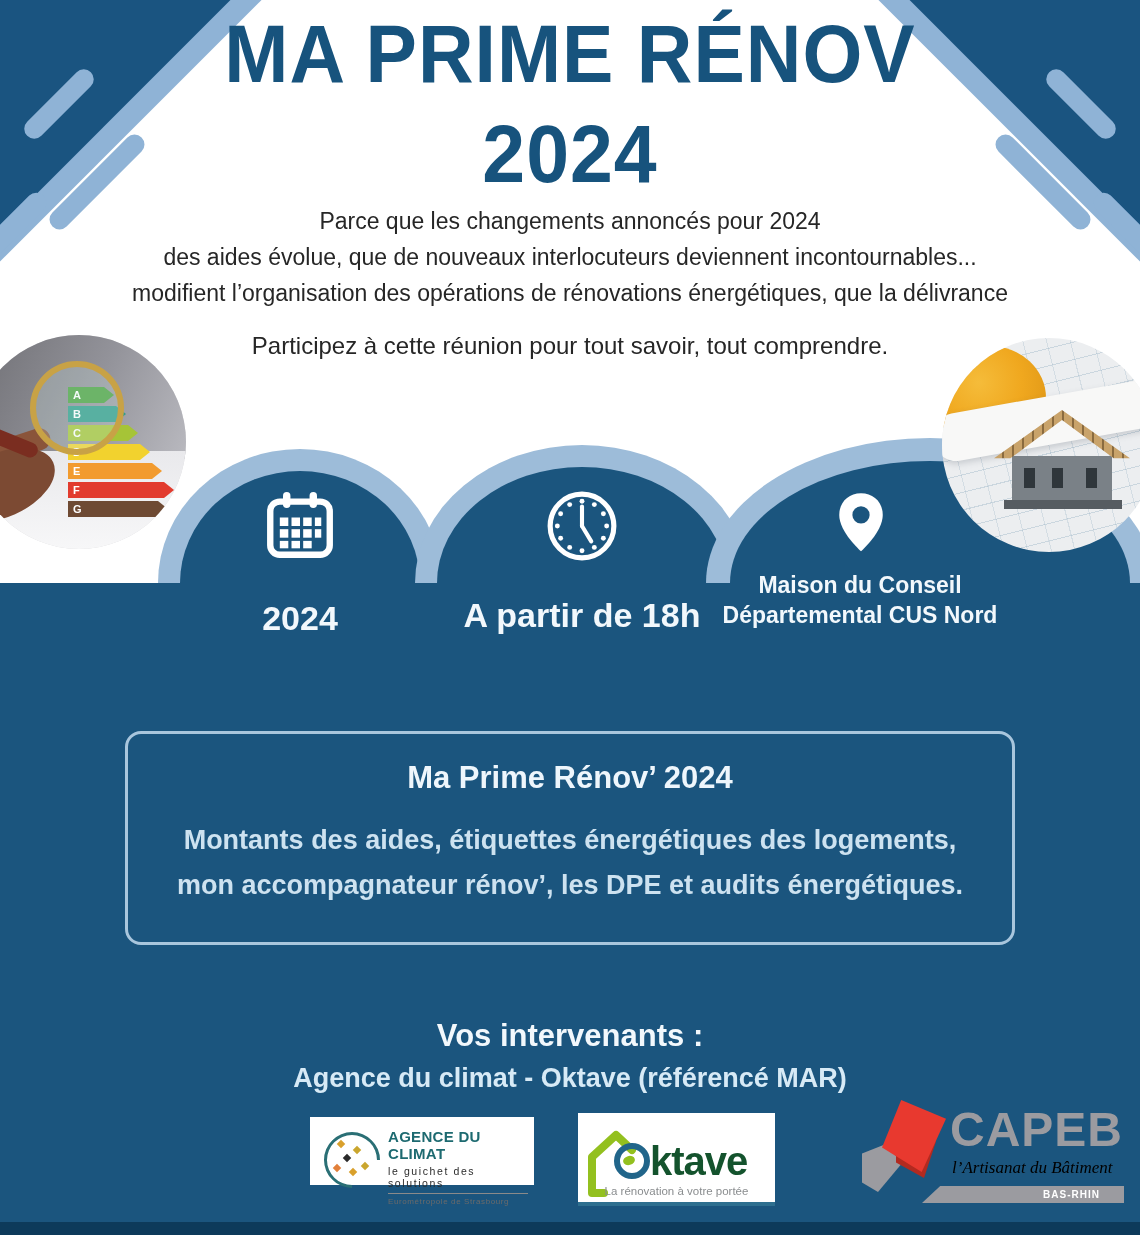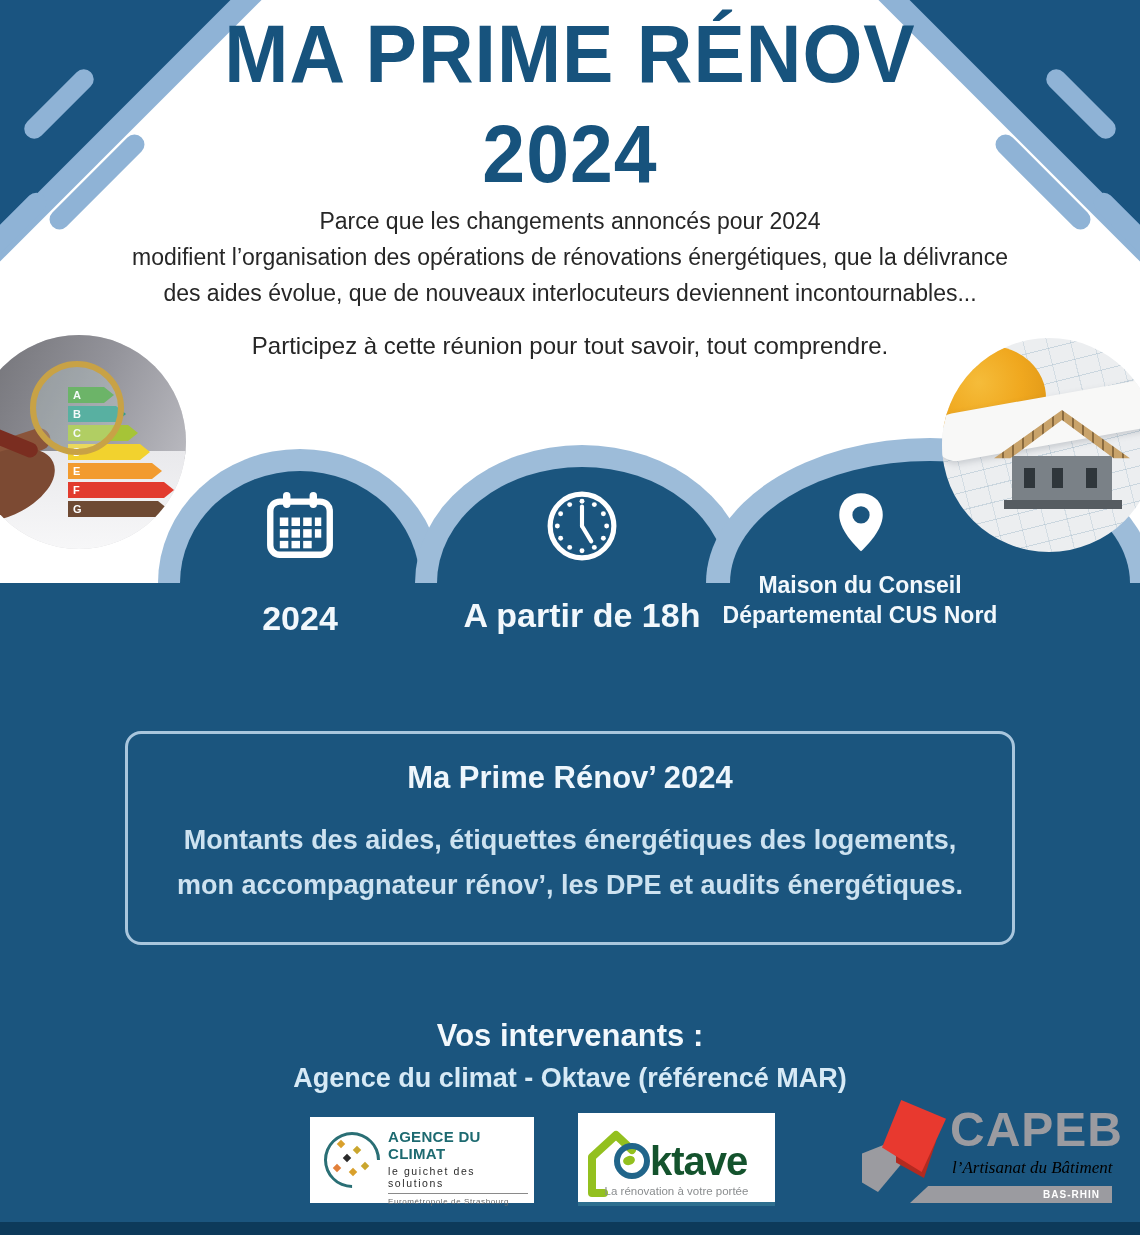--- a/index.html
+++ b/index.html
@@ -108,21 +108,21 @@
                border:3px solid #a9c6dd; border-radius:16px; z-index:6; text-align:center; }
   .topic-title { margin-top:26px; color:#eef6fc; font-size:31px; font-weight:700; }
   .topic-body  { margin-top:22px; color:#cde2f0; font-size:27px; line-height:45px; font-weight:700; }
   
   .speakers-heading { position:absolute; left:0; top:1018px; width:100%; text-align:center;
                       color:#f2f8fc; font-size:31px; font-weight:700; z-index:6; }
   .speakers-names   { position:absolute; left:0; top:1063px; width:100%; text-align:center;
                       color:#d7eaf6; font-size:27px; font-weight:700; z-index:6; }
   
   .logo-card { position:absolute; background:#ffffff; z-index:6; }
-  .agence-card { left:310px; top:1117px; width:224px; height:86px; }
+  .agence-card { left:310px; top:1117px; width:224px; height:68px; }
   .agence-arc { position:absolute; left:14px; top:15px; width:50px; height:50px;
                 border:3px solid #2a6f75; border-radius:50%;
                 border-right-color:transparent; transform:rotate(45deg); }
   .agence-dot { position:absolute; width:6px; height:6px; transform:rotate(45deg); }
   .agence-text { position:absolute; left:78px; top:11px; width:140px; }
   .agence-name { color:#1d6a70; font-size:15px; font-weight:700; letter-spacing:0.3px; }
   .agence-tag  { color:#2b2b2b; font-size:10.5px; letter-spacing:1.6px; margin-top:3px; }
   .agence-rule { border-top:1px solid #8a8a8a; margin:4px 0 3px 0; }
   .agence-sub  { color:#6a6a6a; font-size:8px; letter-spacing:0.6px; }
   .oktave-card { left:578px; top:1113px; width:197px; height:93px; border-bottom:4px solid #2e6f8f; box-sizing:border-box; }
@@ -139,24 +139,24 @@
   .capeb-red { position:absolute; left:20px; top:0; width:64px; height:72px; background:#e8392f;
                clip-path:polygon(30% 0,100% 26%,62% 100%,0 66%); }
   .capeb-darkred { position:absolute; left:34px; top:26px; width:40px; height:52px; background:#b22a20;
                clip-path:polygon(0 0,100% 30%,70% 100%,0 70%); }
   .capeb-gray3d { position:absolute; left:0; top:44px; width:40px; height:48px; background:#9b9ba0;
                clip-path:polygon(0 20%,60% 0,100% 40%,40% 100%,0 80%); }
   .capeb-name { position:absolute; left:88px; top:2px; color:#9b9ba0; font-size:48px;
                 font-weight:800; letter-spacing:1px; }
   .capeb-tag { position:absolute; left:90px; top:58px; color:#000000; font-size:17px;
                font-style:italic; font-weight:400; font-family:"Liberation Serif", serif; }
-  .capeb-bar { position:absolute; left:48px; top:86px; width:202px; height:17px; background:#9b9ba0;
+  .capeb-bar { position:absolute; left:60px; top:86px; width:202px; height:17px; background:#9b9ba0;
                clip-path:polygon(9% 0,100% 0,100% 100%,0 100%);
                color:#ffffff; font-size:10px; font-weight:700; text-align:right;
-               line-height:17px; padding-right:12px; box-sizing:border-box; letter-spacing:1px; }
+               line-height:17px; padding-right:24px; box-sizing:border-box; letter-spacing:1px; }
   
   .footer-strip { position:absolute; left:0; bottom:0; width:100%; height:13px;
                   background:#0d3a5a; z-index:7; }
 </style>
 </head>
 <body>
 
 <div class="poster">
 
   <div class="deco tri tri-tl"></div>
@@ -168,22 +168,22 @@
   <div class="deco stripe stripe-tr"></div>
   <div class="deco bar bar-tr1"></div>
   <div class="deco bar bar-tr2"></div>
   <div class="deco bar bar-tr3"></div>
 
   <div class="title1">MA PRIME RÉNOV</div>
   <div class="title2">2024</div>
 
   <div class="intro">
     <div>Parce que les changements annoncés pour 2024</div>
+    <div>des aides évolue, que de nouveaux interlocuteurs deviennent incontournables...</div>
     <div>modifient l’organisation des opérations de rénovations énergétiques, que la délivrance</div>
-    <div>des aides évolue, que de nouveaux interlocuteurs deviennent incontournables...</div>
   </div>
   <div class="cta">Participez à cette réunion pour tout savoir, tout comprendre.</div>
 
   <div class="photo photo-left">
     <div class="pl-suit"></div>
     <div class="pl-desk"></div>
     <div class="ebars">
       <div class="ebar">A</div>
       <div class="ebar">B</div>
       <div class="ebar">C</div>

